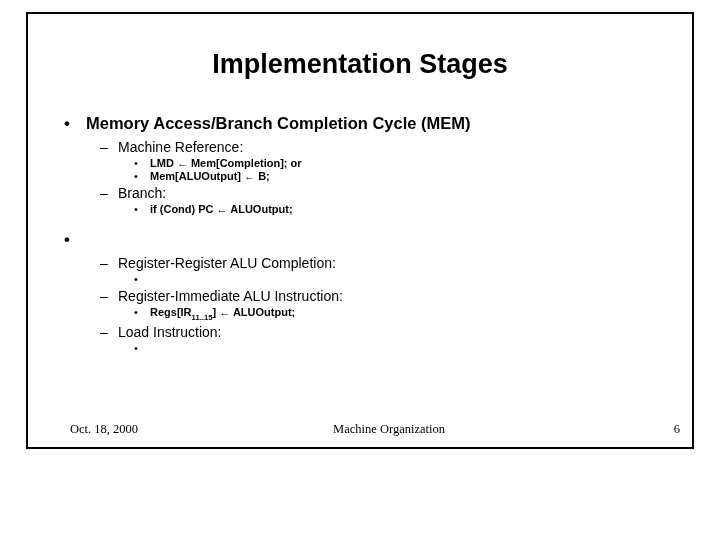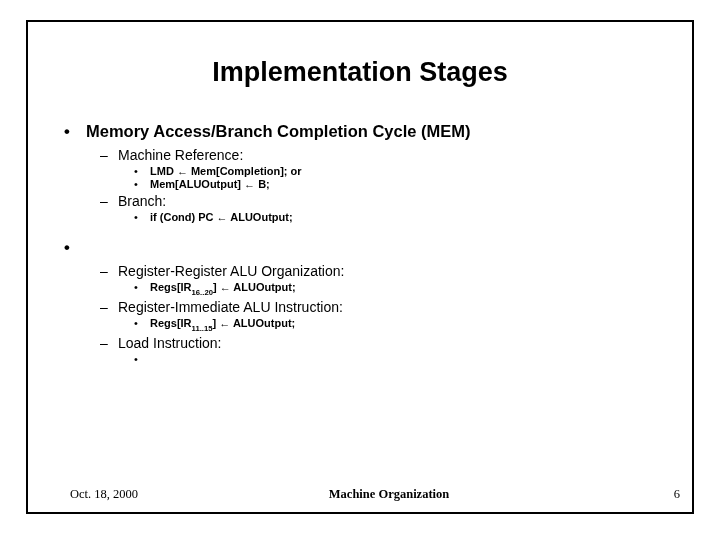--- a/index.html
+++ b/index.html
@@ -7,23 +7,23 @@
     width: 720px;
     height: 540px;
     background: #fff;
     font-family: Arial, Helvetica, sans-serif;
     position: relative;
     overflow: hidden;
   }
   .slide-frame {
     position: absolute;
     left: 26px;
-    top: 20px;
+    top: 12px;
     width: 668px;
-    height: 494px;
+    height: 437px;
     border: 2px solid #000;
   }
   .title {
     text-align: center;
     font-size: 27px;
     font-weight: bold;
     margin-top: 35px;
     margin-bottom: 34px;
   }
   .content {
@@ -61,21 +61,21 @@
     position: absolute;
     bottom: 10px;
     left: 12px;
     right: 12px;
     display: flex;
     justify-content: space-between;
     font-size: 12.5px;
     font-family: "Times New Roman", Times, serif;
   }
   .foot-left { text-align: left; margin-left: 30px; }
-  .foot-center { text-align: center; flex: 1; font-weight: bold; }
+  .foot-center { text-align: center; flex: 1; }
   .foot-right { text-align: right; width: 40px; }
   .block-gap { height: 14px; }
 </style>
 </head>
 <body>
 
 <div class="slide-frame">
 
   <div class="title">Implementation Stages</div>
 
@@ -109,25 +109,24 @@
     </div>
 
     <div class="block-gap"></div>
 
     <div class="l1">
       <span class="bullet">•</span>
     </div>
 
     <div class="l2">
       <span class="bullet">–</span>
-      <span>Register-Register ALU Organization:</span>
+      <span>Register-Register ALU Completion:</span>
     </div>
     <div class="l3">
       <span class="bullet">•</span>
-      <span class="text"><span>Regs[IR</span><sub>16..20</sub><span>] </span><span class="arrow">←</span><span> ALUOutput;</span></span>
     </div>
 
     <div class="l2">
       <span class="bullet">–</span>
       <span>Register-Immediate ALU Instruction:</span>
     </div>
     <div class="l3">
       <span class="bullet">•</span>
       <span class="text"><span>Regs[IR</span><sub>11..15</sub><span>] </span><span class="arrow">←</span><span> ALUOutput;</span></span>
     </div>

